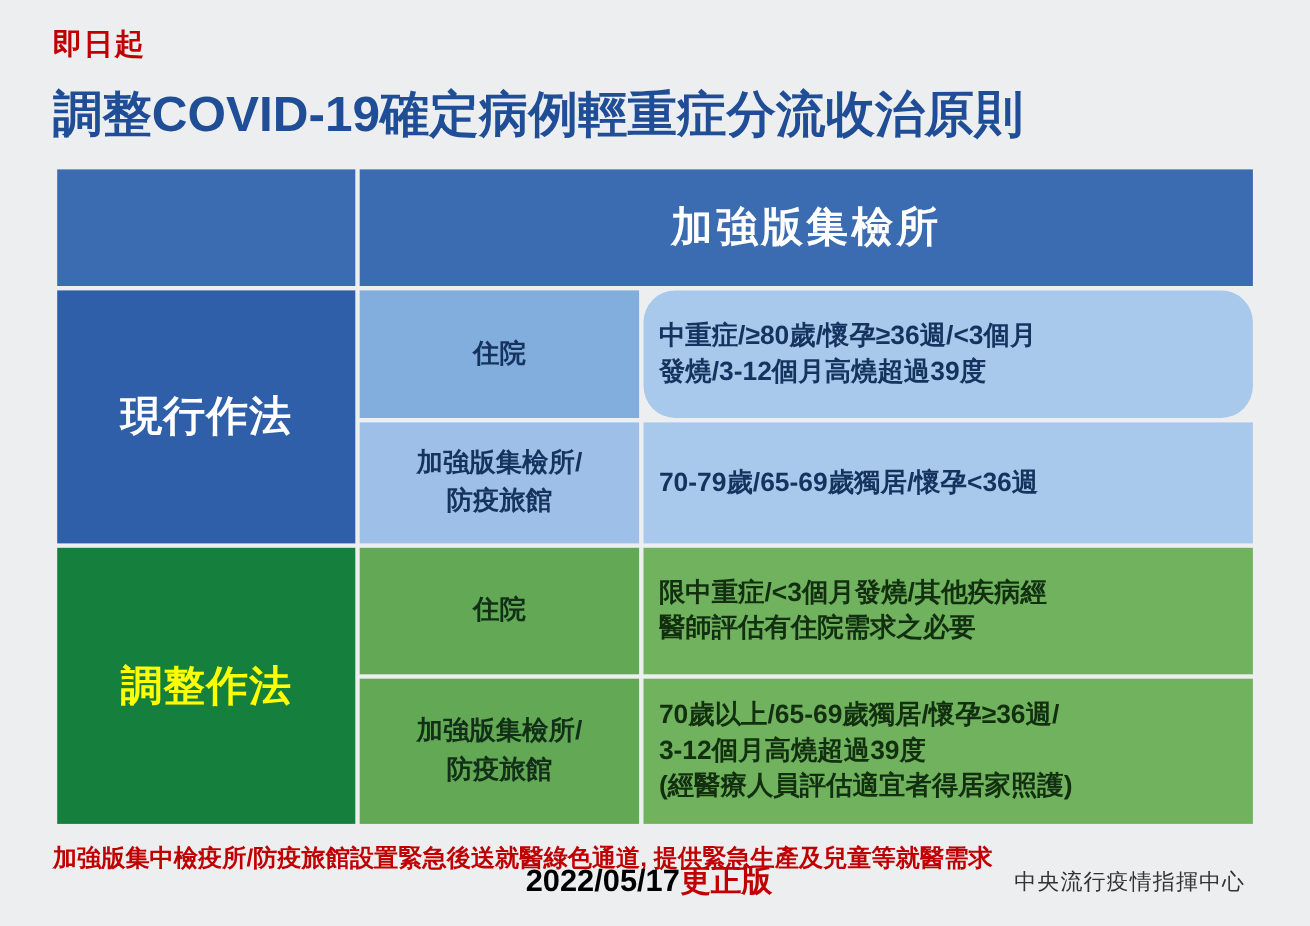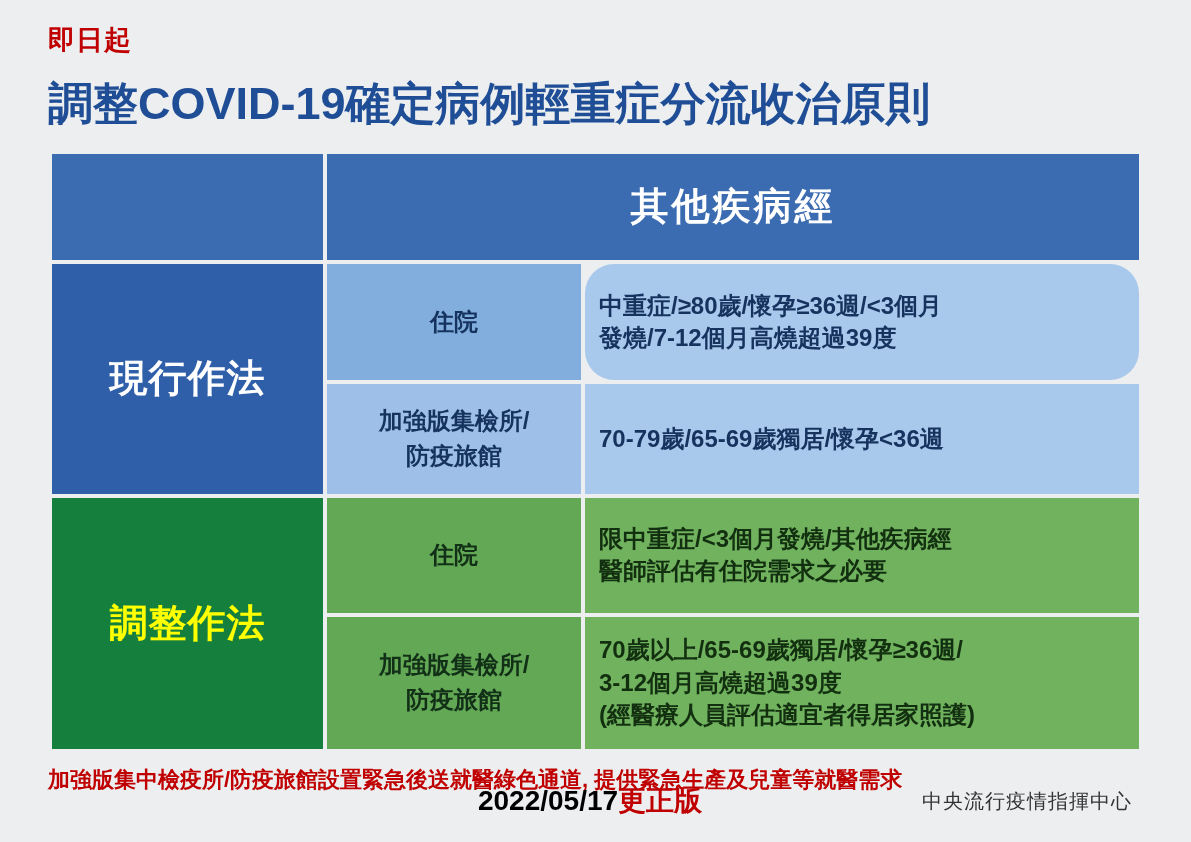--- a/index.html
+++ b/index.html
@@ -181,29 +181,29 @@
 
   <table class="matrix">
     <colgroup>
       <col class="col-a">
       <col class="col-b">
       <col class="col-c">
     </colgroup>
     <tbody>
       <tr>
         <td class="header-blank"></td>
-        <td class="header-main" colspan="2">其他疾病經</td>
+        <td class="header-main" colspan="2">加強版集檢所</td>
       </tr>
 
       <tr>
         <td class="rowlabel-blue" rowspan="2">現行作法</td>
         <td class="cell-blue-mid r-hosp1">住院</td>
         <td class="cell-blue-light r-hosp1">
           <span class="line nowrap">中重症/≥80歲/懷孕≥36週/&lt;3個月</span>
-          <span class="line nowrap">發燒/7-12個月高燒超過39度</span>
+          <span class="line nowrap">發燒/3-12個月高燒超過39度</span>
         </td>
       </tr>
 
       <tr>
         <td class="cell-blue-mid2 r-quar1">
           <span class="line">加強版集檢所/</span>
           <span class="line">防疫旅館</span>
         </td>
         <td class="cell-blue-light2 r-quar1">
           <span class="line nowrap">70-79歲/65-69歲獨居/懷孕&lt;36週</span>

